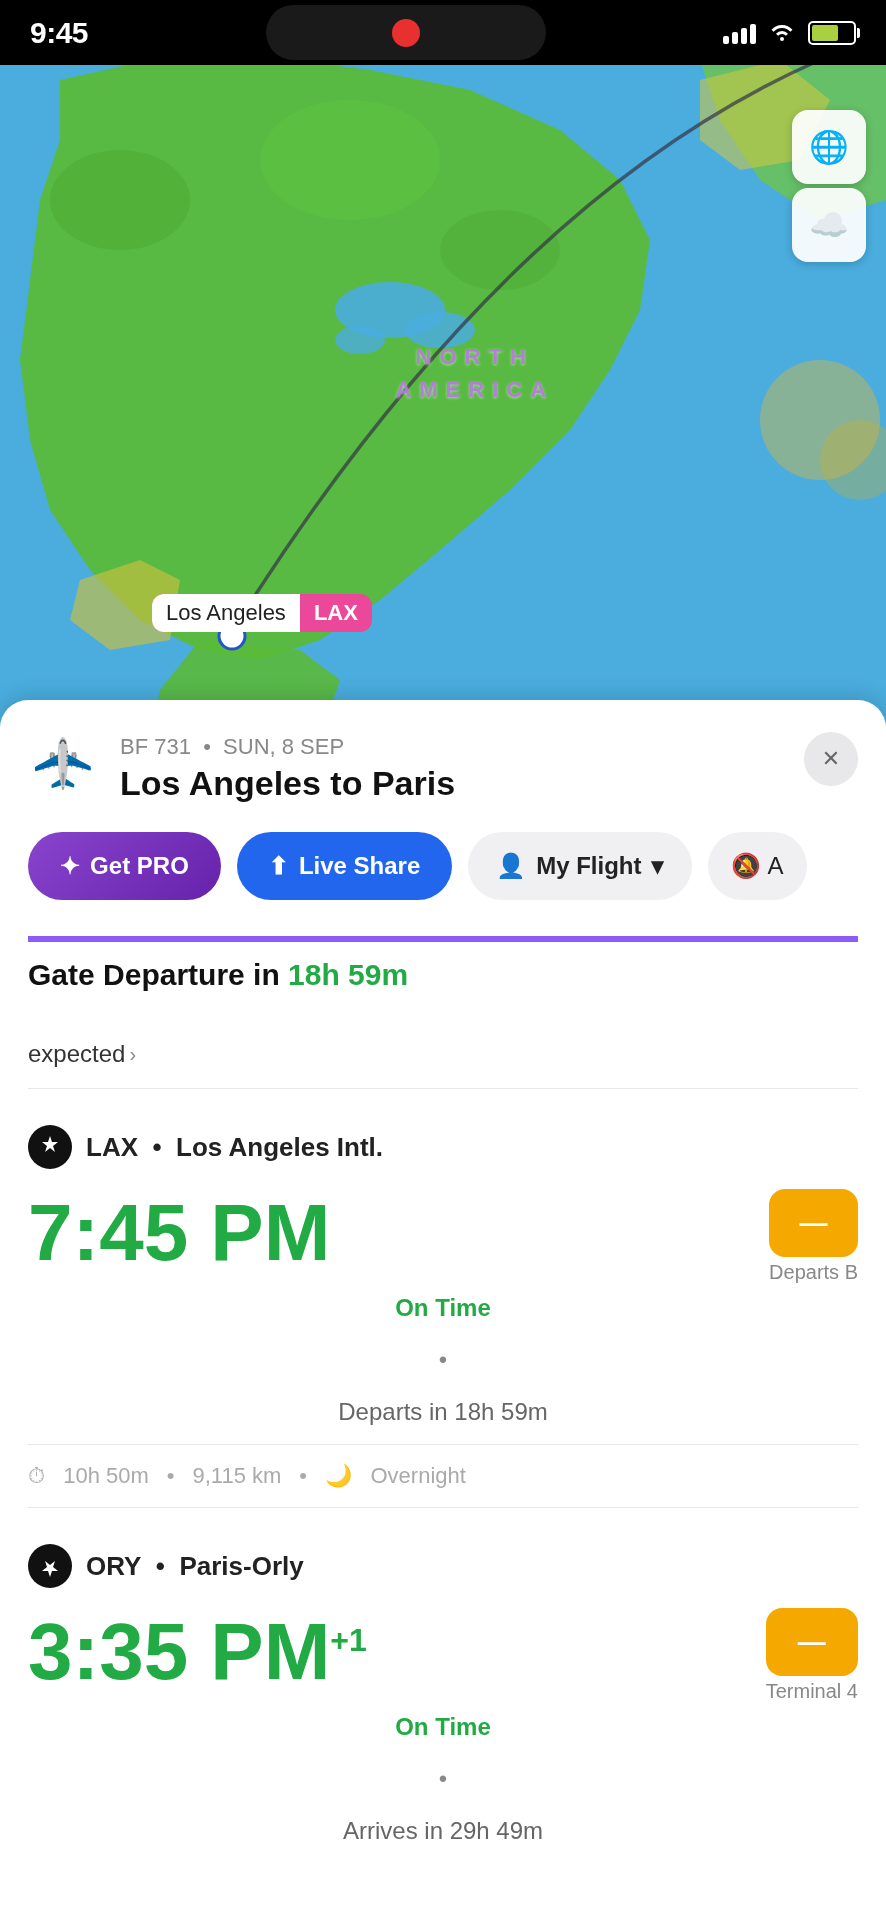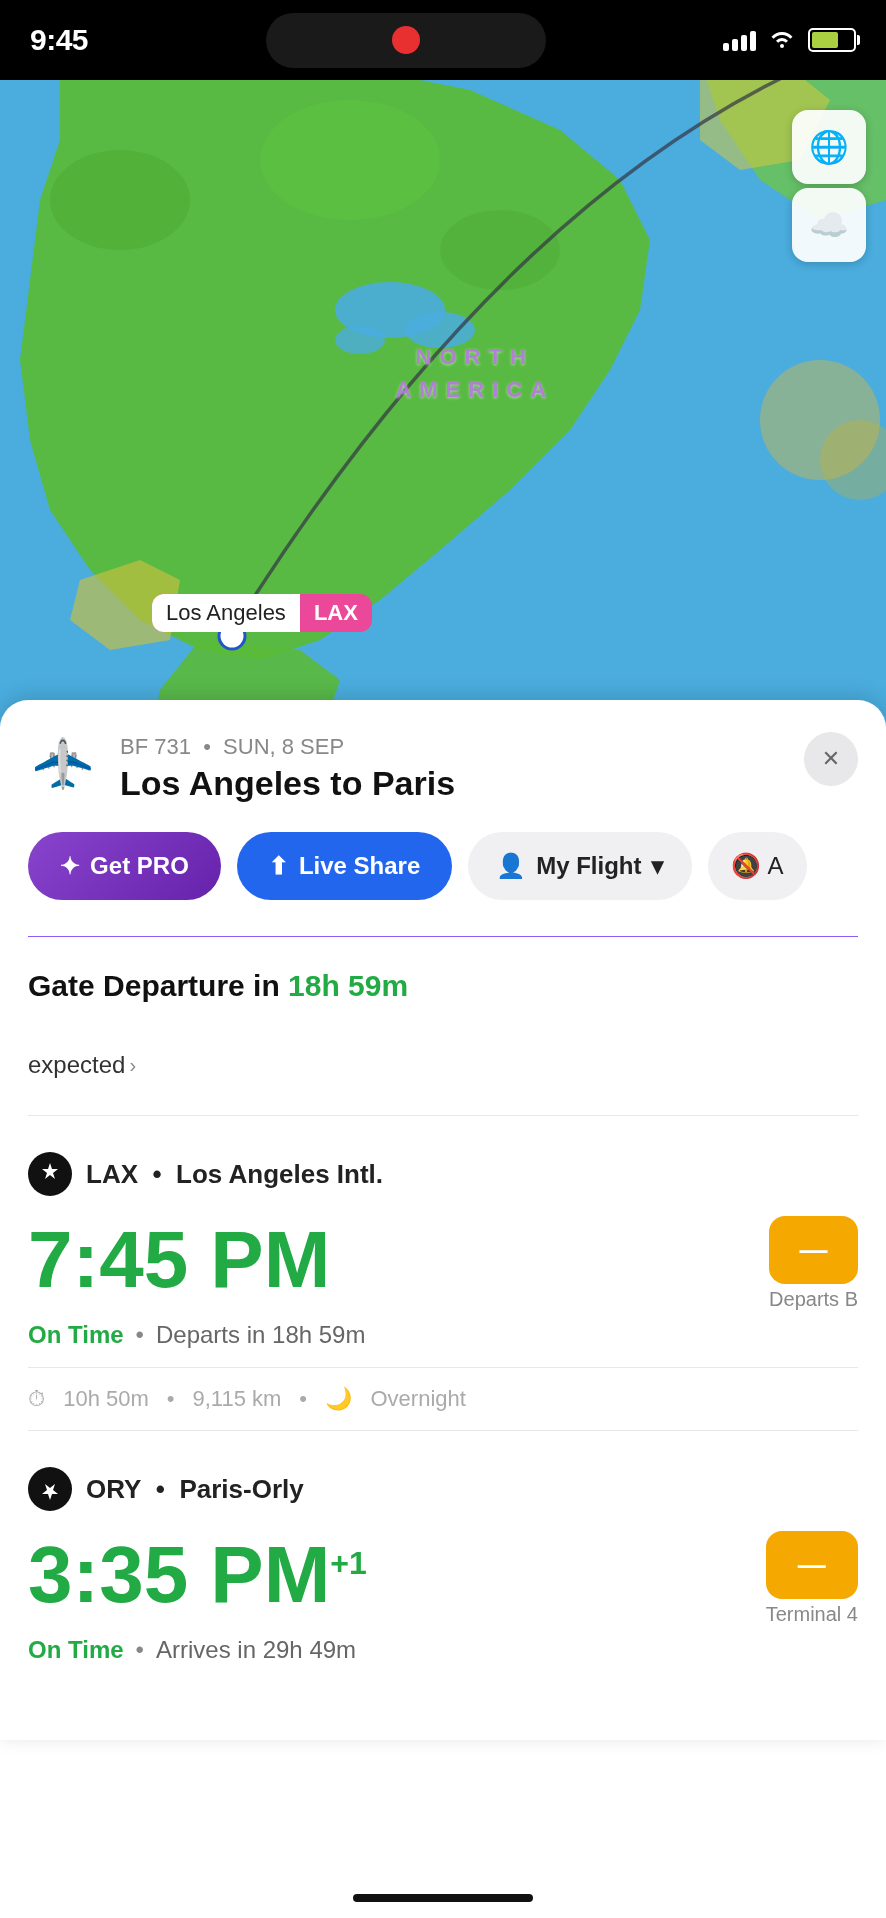--- a/index.html
+++ b/index.html
@@ -10,21 +10,21 @@
       font-family: -apple-system, 'SF Pro Display', 'Helvetica Neue', Arial, sans-serif;
       background: #fff;
       position: relative;
       overflow-x: hidden;
     }
 
     
     .status-bar {
       position: absolute;
       top: 0; left: 0; right: 0;
-      height: 80px;
+      height: 65px;
       background: #000;
       display: flex;
       align-items: center;
       justify-content: space-between;
       padding: 0 30px;
       z-index: 100;
       border-radius: 0 0 0 0;
     }
     .status-time {
       color: #fff;
@@ -293,22 +293,22 @@
       display: flex;
       align-items: center;
       gap: 6px;
       cursor: pointer;
       white-space: nowrap;
       flex-shrink: 0;
     }
 
     
     .gate-departure {
-      padding: 32px 0;
-      border-top: 1px solid #8b5cf6;
+      padding: 16px 0;
+      border-top: 6px solid #8b5cf6;
       border-bottom: 1px solid #e8e8ea;
       margin-bottom: 36px;
     }
     .gate-title {
       font-size: 30px;
       font-weight: 700;
       color: #111;
       margin-bottom: 8px;
     }
     .gate-time {
@@ -385,22 +385,23 @@
       font-size: 20px;
       color: #888;
       margin-top: 4px;
     }
     .terminal-info {
       text-align: right;
     }
     .on-time-row {
       display: flex;
       align-items: center;
-      gap: 12px;
+      gap: 24px;
       margin-bottom: 18px;
+      flex-direction: column;
     }
     .on-time-badge {
       color: #22aa44;
       font-size: 24px;
       font-weight: 700;
     }
     .departs-in {
       color: #666;
       font-size: 24px;
     }

